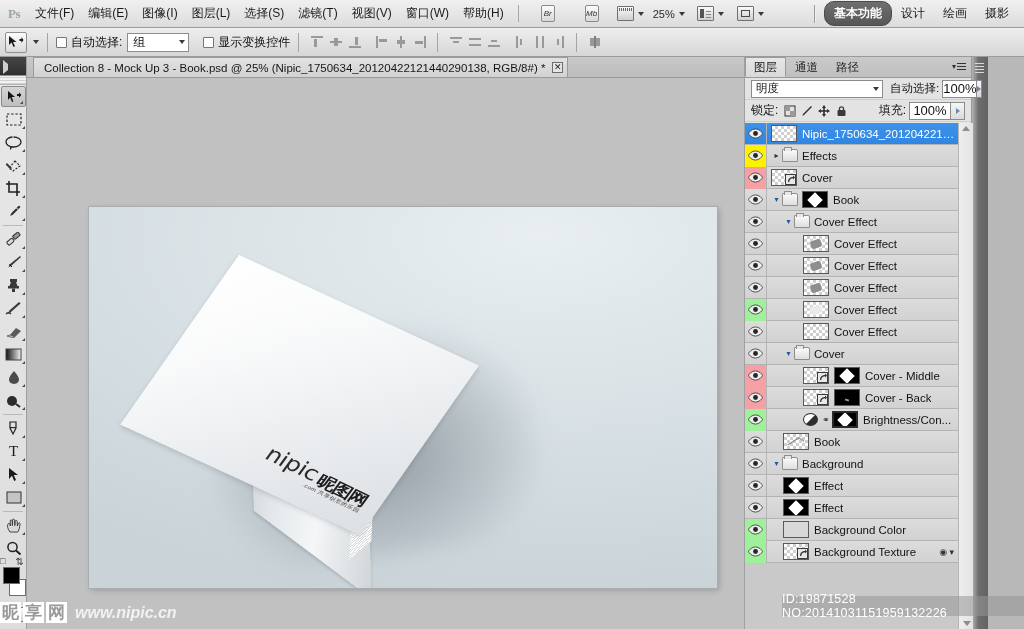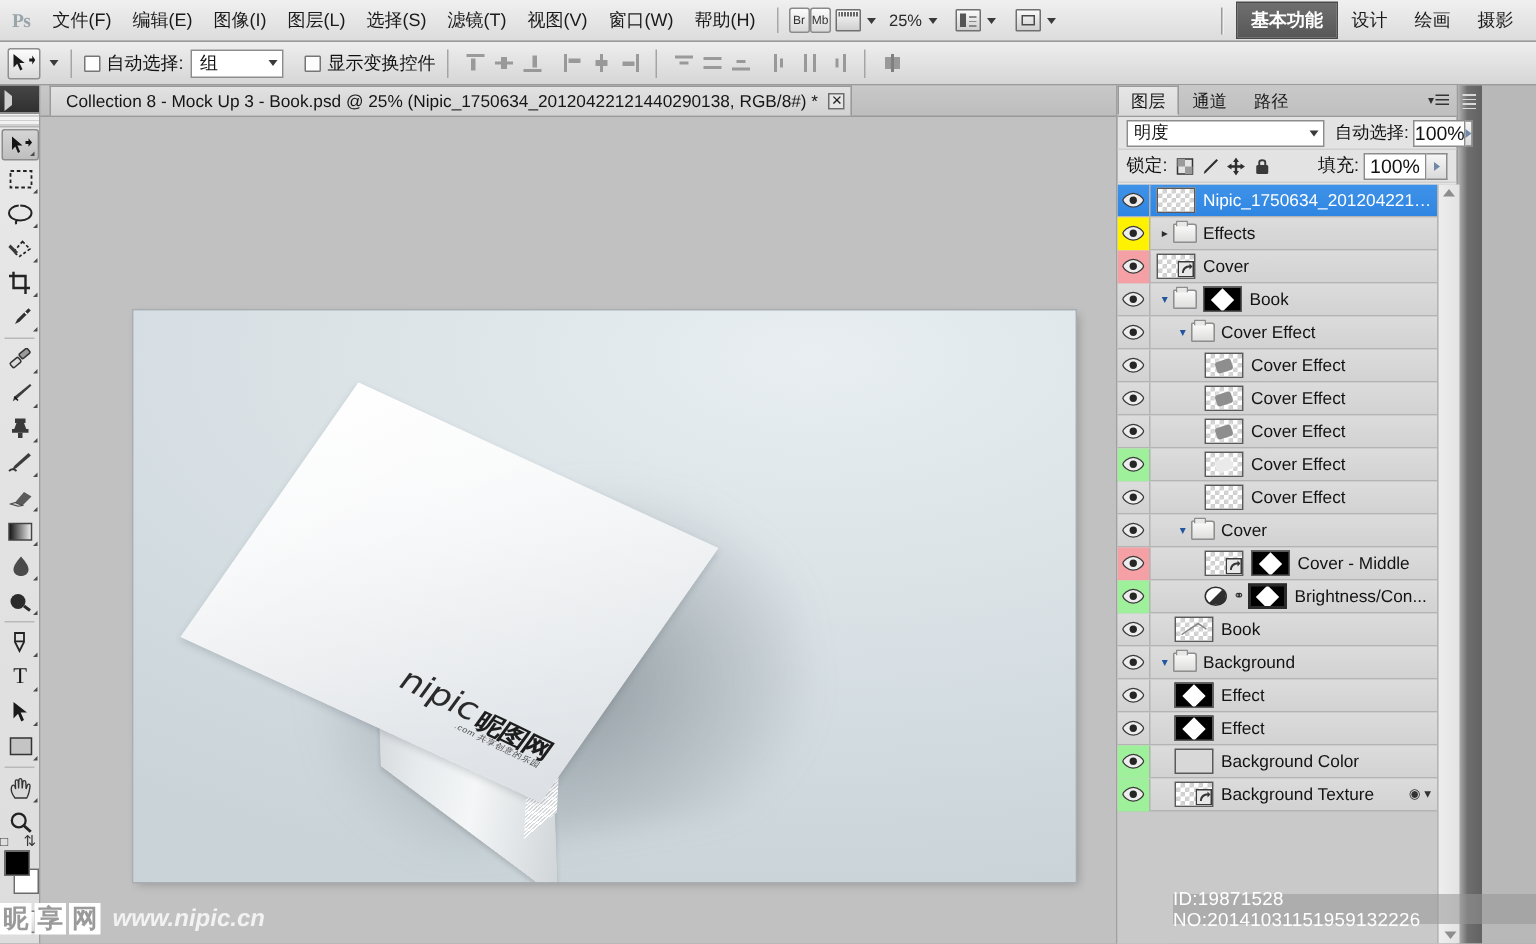--- a/index.html
+++ b/index.html
@@ -24,25 +24,26 @@
     width: 28px; height: 28px; display: flex; align-items: center; justify-content: center;
     color: #9aa4ab; font-weight: bold; font-size: 13px; letter-spacing: -0.5px;
     font-family: "Liberation Serif", serif;
   }
   .menu-item {
     padding: 17px 7px; font-size: 12px; color: #1a1a1a; white-space: nowrap;
     cursor: default;
   }
   .mb-sep { width: 1px; height: 17px; background: #a8a8a8; margin: 0 7px; }
   .mb-btn {
-    width: 14px; height: 17px; margin: 0 0;
+    width: 14px; height: 17px; margin: 0 15px;
     border: 1px solid #8a8a8a; border-radius: 2px;
     background: linear-gradient(#fcfcfc, #d8d8d8);
     font-size: 8px; display: flex; align-items: center; justify-content: center;
     color: #333;
+    font-style: italic;
   }
   .mb-icon-group { display: flex; align-items: center; margin: 0 3px; }
   .mb-sqicon {
     width: 17px; height: 15px; border: 1px solid #707070;
     background: linear-gradient(#fafafa, #cfcfcf);
     position: relative; border-radius: 1px;
   }
   .mb-sqicon.dotted { border-style: solid; }
   .mb-sqicon.dotted:before {
     content: ""; position: absolute; left: 1px; top: 1px; right: 1px; height: 3px;
@@ -62,21 +63,21 @@
   .caret-dn {
     width: 0; height: 0; margin-left: 4px;
     border-left: 3.5px solid transparent; border-right: 3.5px solid transparent;
     border-top: 4px solid #3a3a3a;
   }
   .zoomval { font-size: 11px; color: #2a2a2a; margin-left: 6px; }
   .ws-sep { width: 2px; height: 18px; border-left: 1px solid #9a9a9a; border-right:1px solid #efefef; margin: 0 8px; }
   .ws-tab { font-size: 12px; padding: 3px 9px; color: #1a1a1a; }
   .ws-tab.active {
     background: linear-gradient(#6f6f6f,#575757); color: #fff;
-    border: 1px solid #4a4a4a; border-radius: 0; font-weight: bold;
+    border: 1px solid #4a4a4a; border-radius: 10px; font-weight: bold;
   }
 
   
   .optionsbar {
     position: absolute; left: 0; top: 28px; width: 1024px; height: 29px;
     background: linear-gradient(#eeeeee, #d6d6d6);
     border-bottom: 1px solid #9b9b9b;
     display: flex; align-items: center; padding-left: 5px;
   }
   .tool-glyph {
@@ -989,20 +990,40 @@
                   <rect x="0.5" y="0.5" width="10" height="10" fill="#e8e8e8" stroke="#3a3a3a"></rect>
                   <path d="M3 8 C3 4 6 3 8 3 L8 1.6 L10 3.6 L8 5.6 L8 4.3 C6.4 4.3 4.4 5.2 4.2 8 Z" fill="#333"></path>
                 </svg>
               </span>
               <span class="maskthumb">
                 <span class="mdia"></span>
               </span>
               <span class="lname">Cover - Middle</span>
             </div>
             <div class="layer">
+              <span class="eyecell hl-pink">
+                <svg class="eye" viewBox="0 0 16 11">
+                  <path d="M8 0.6 C12 0.6 15 4 15.4 5.5 C15 7 12 10.4 8 10.4 C4 10.4 1 7 0.6 5.5 C1 4 4 0.6 8 0.6 Z" fill="#ededed" stroke="#3a3a3a" stroke-width="0.9"></path>
+                  <circle cx="8" cy="5.5" r="2.6" fill="#262626"></circle>
+                </svg>
+              </span>
+              <span class="indent" style="width:36px"></span>
+              <span class="thumb">
+                <span class="checker" style="background-color:#fff"></span>
+                <svg style="position:absolute;right:0;bottom:0" width="11" height="11" viewBox="0 0 11 11">
+                  <rect x="0.5" y="0.5" width="10" height="10" fill="#e8e8e8" stroke="#3a3a3a"></rect>
+                  <path d="M3 8 C3 4 6 3 8 3 L8 1.6 L10 3.6 L8 5.6 L8 4.3 C6.4 4.3 4.4 5.2 4.2 8 Z" fill="#333"></path>
+                </svg>
+              </span>
+              <span class="maskthumb sparse">
+                <span class="mdia"></span>
+              </span>
+              <span class="lname">Cover - Back</span>
+            </div>
+            <div class="layer">
               <span class="eyecell hl-green">
                 <svg class="eye" viewBox="0 0 16 11">
                   <path d="M8 0.6 C12 0.6 15 4 15.4 5.5 C15 7 12 10.4 8 10.4 C4 10.4 1 7 0.6 5.5 C1 4 4 0.6 8 0.6 Z" fill="#ededed" stroke="#3a3a3a" stroke-width="0.9"></path>
                   <circle cx="8" cy="5.5" r="2.6" fill="#262626"></circle>
                 </svg>
               </span>
               <span class="indent" style="width:36px"></span>
               <span class="adj-ico"></span>
               <span class="link-ico">⚭</span>
               <span class="maskthumb" style="border:2px solid #2a2a2a">

